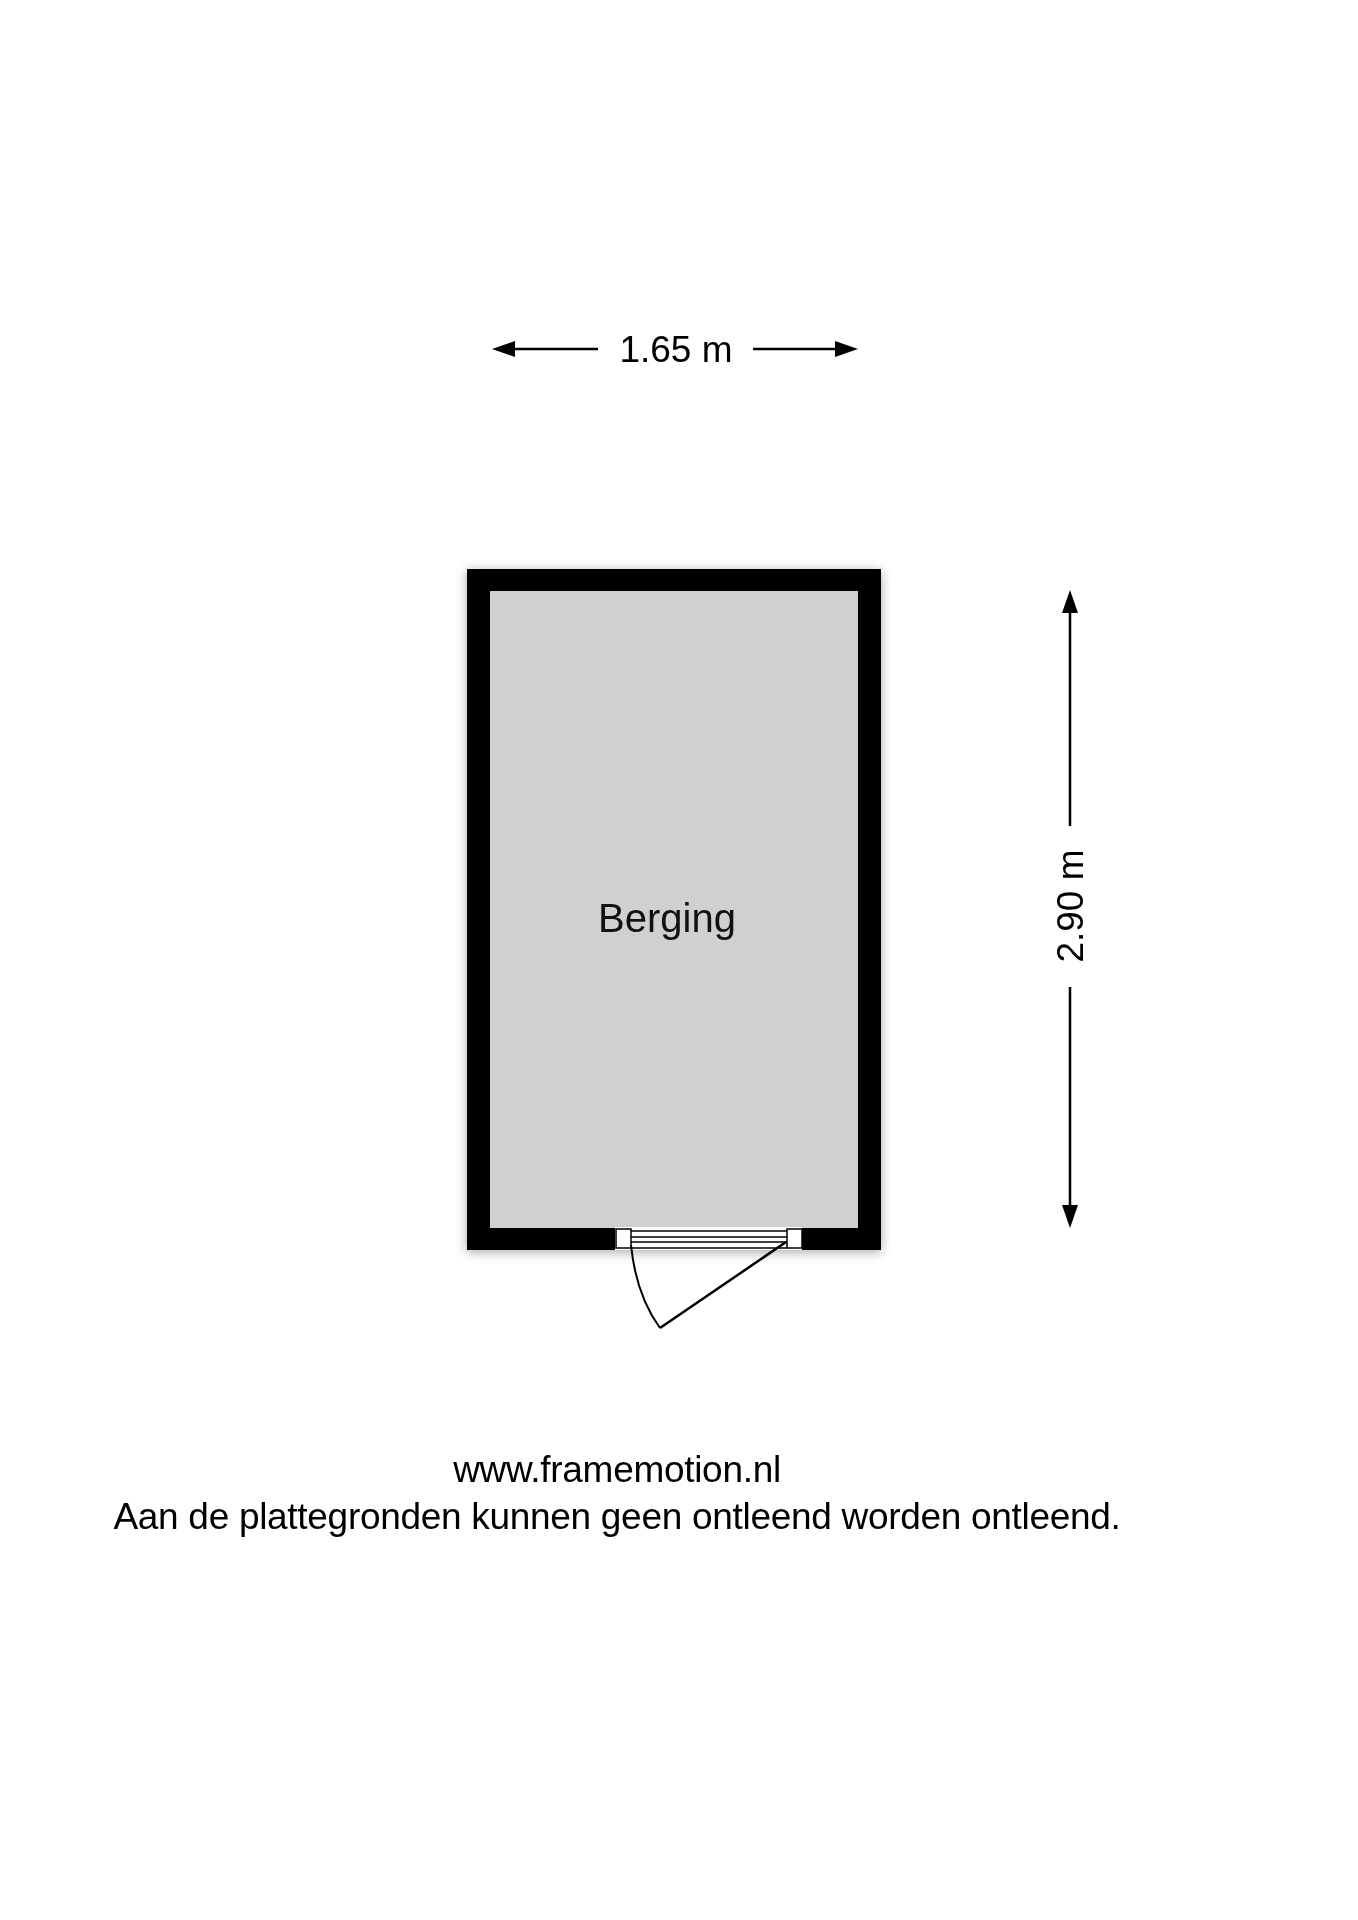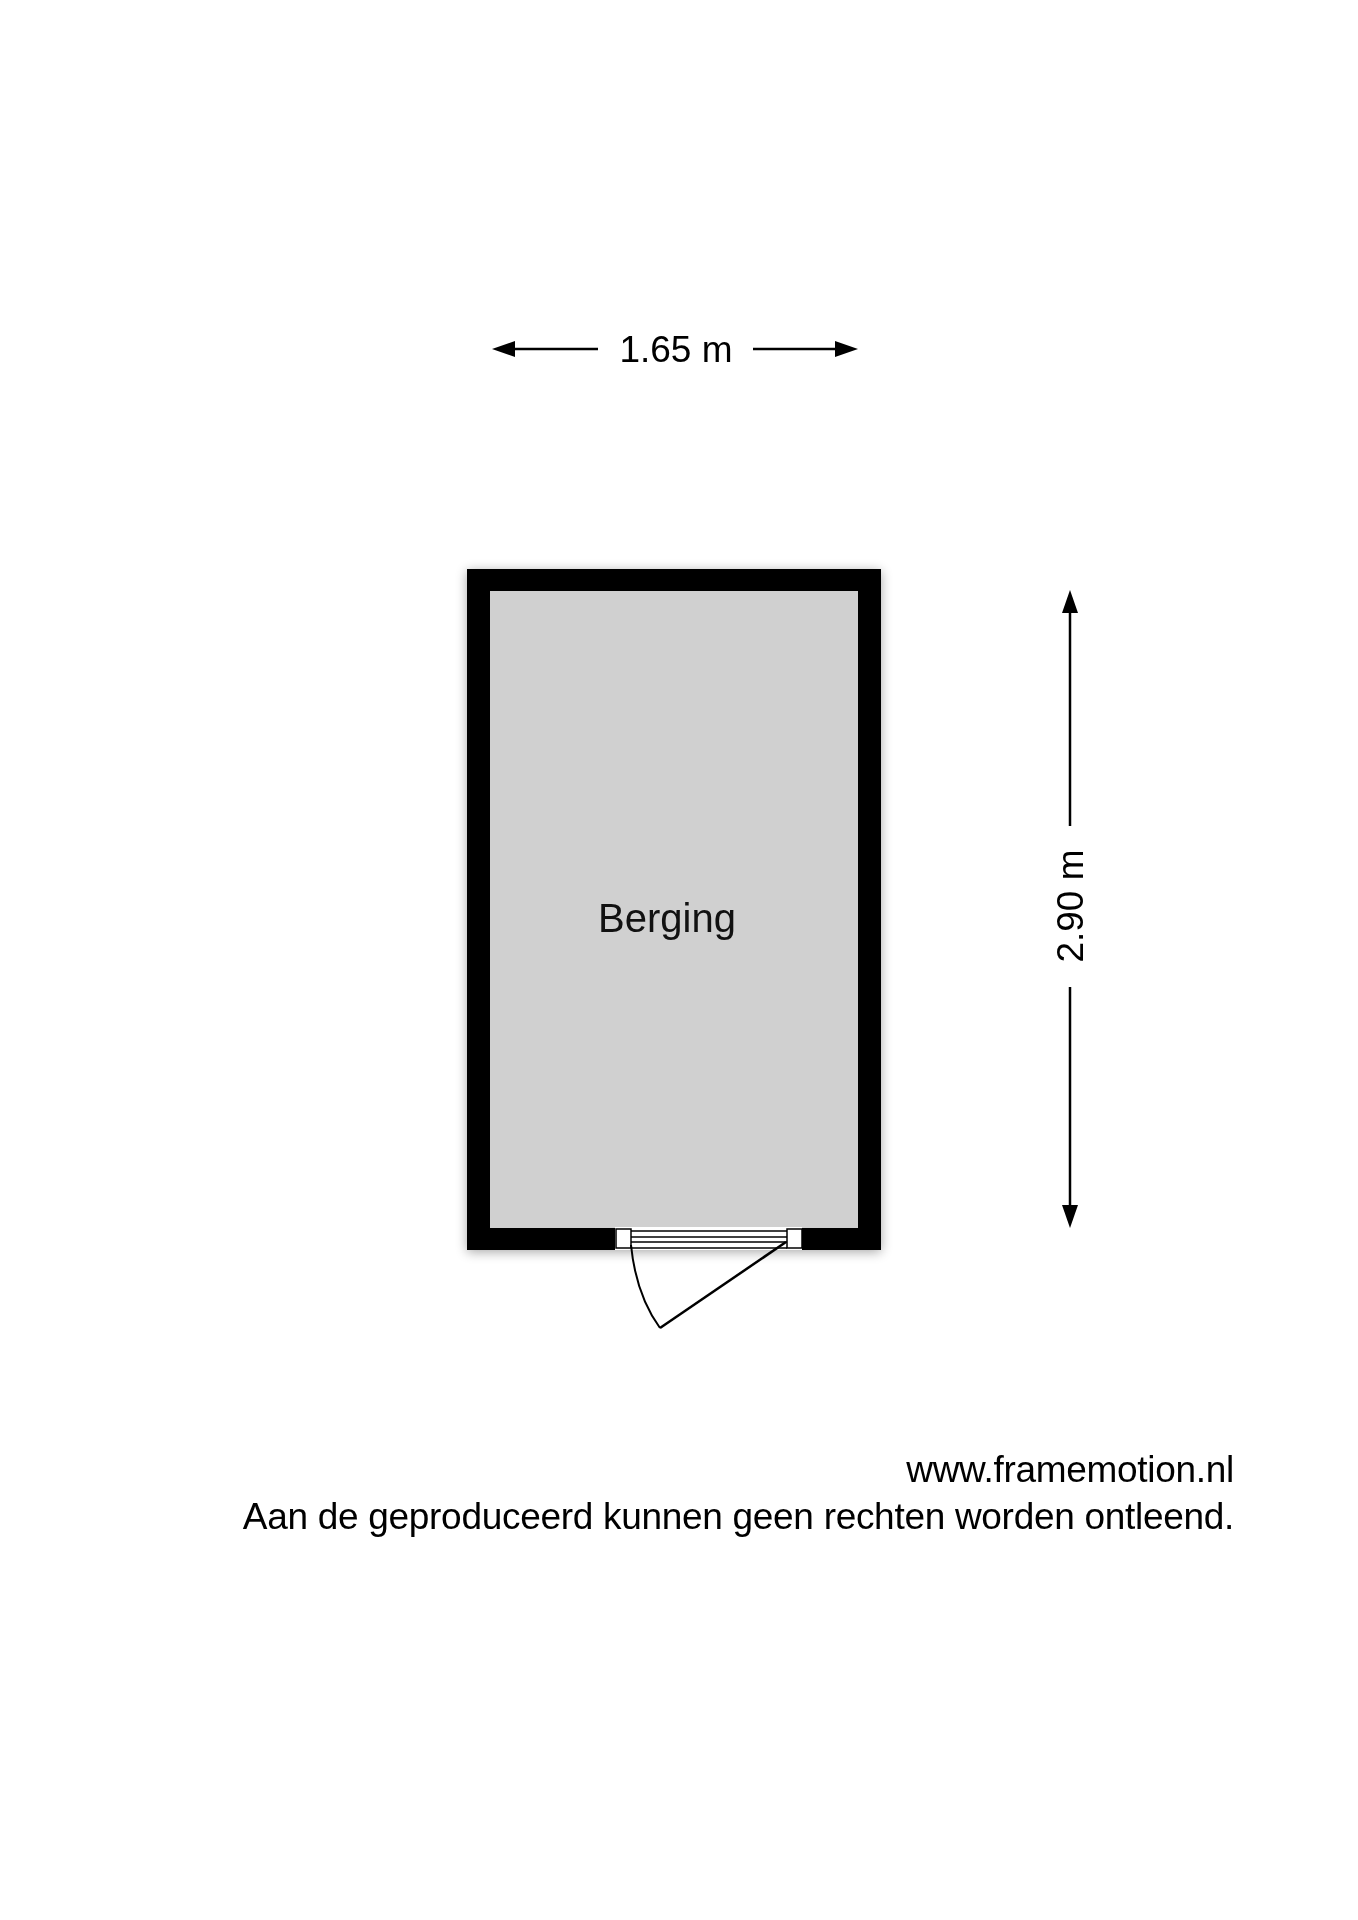--- a/index.html
+++ b/index.html
@@ -1,21 +1,21 @@
 <!DOCTYPE html>
 <html><head>
 <meta charset="utf-8">
 <style>
   html, body { margin: 0; padding: 0; background: #ffffff; }
   body { width: 1358px; height: 1920px; position: relative; overflow: hidden;
          font-family: "Liberation Sans", "DejaVu Sans", sans-serif; color: #000; }
   svg.plan { position: absolute; left: 0; top: 0; width: 1358px; height: 1920px; }
   .dim-label { font-family: "Liberation Sans", "DejaVu Sans", sans-serif; font-size: 37px; fill: #000; }
   .room-label { font-family: "Liberation Sans", "DejaVu Sans", sans-serif; font-size: 40px; fill: #111; }
-  .footer { position: absolute; left: 0; width: 1234px; text-align: right; top: 1446px;
+  .footer { position: absolute; left: 0; width: 1234px; text-align: center; top: 1446px;
             font-size: 37px; line-height: 47px; letter-spacing: -0.3px; }
   .footer div { white-space: nowrap; }
 </style>
 </head>
 <body>
 
 <svg class="plan" viewBox="0 0 1358 1920" xmlns="http://www.w3.org/2000/svg">
   <defs>
     <filter id="shadow" x="-10%" y="-10%" width="120%" height="120%">
       <feGaussianBlur in="SourceAlpha" stdDeviation="6"></feGaussianBlur>
@@ -73,14 +73,14 @@
 
       <path d="M 631 1245 Q 636 1295 660 1328" fill="none" stroke="#000" stroke-width="2"></path>
     </g>
 
     <text class="room-label" x="667" y="932" text-anchor="middle">Berging</text>
   </g>
 </svg>
 
 <div class="footer">
   <div>www.framemotion.nl</div>
-  <div>Aan de geproduceerd kunnen geen rechten worden ontleend.</div>
+  <div>Aan de plattegronden kunnen geen ontleend worden ontleend.</div>
 </div>
 
 </body></html>

